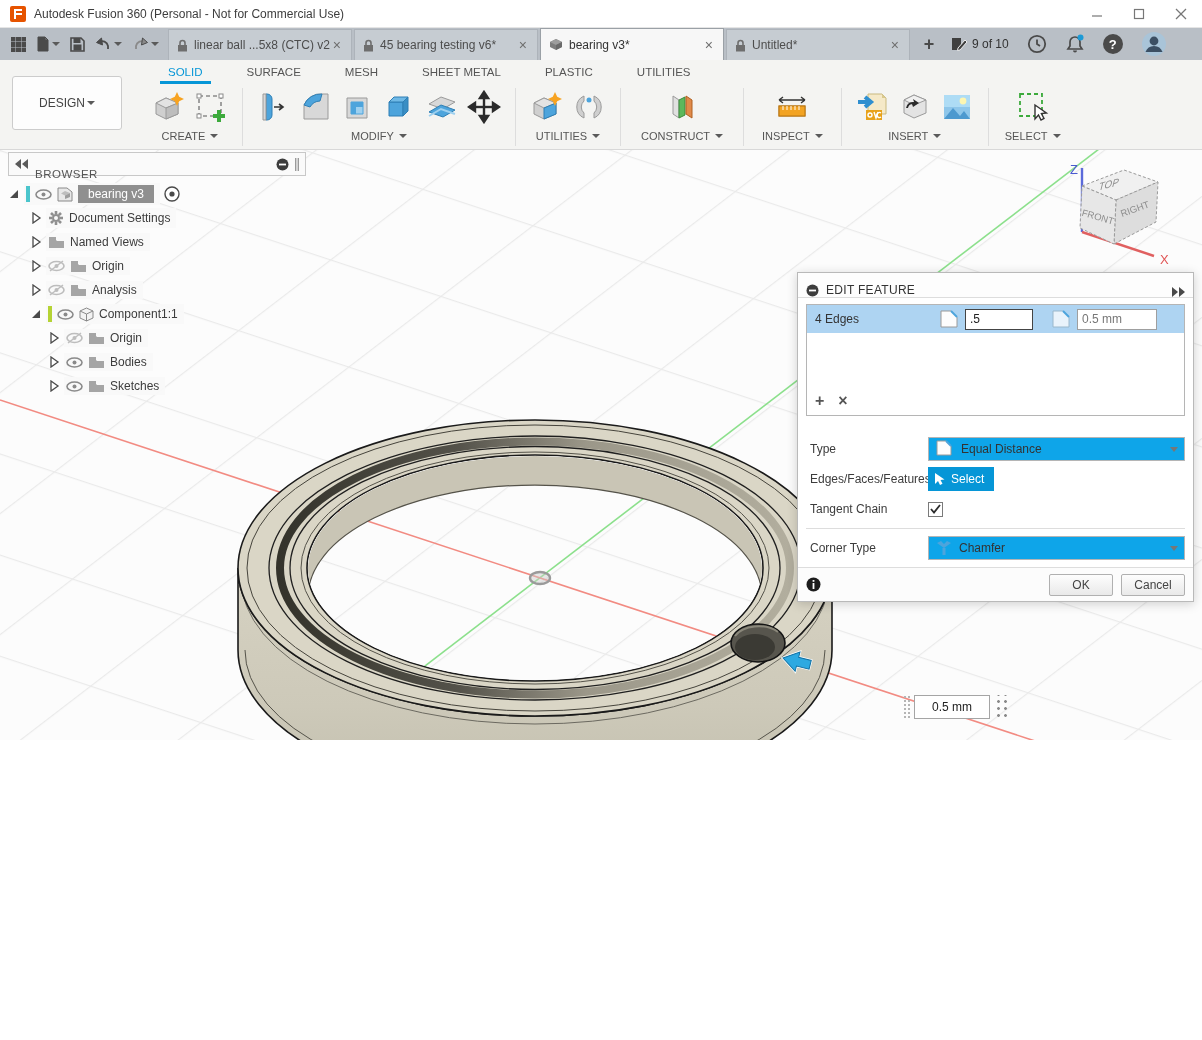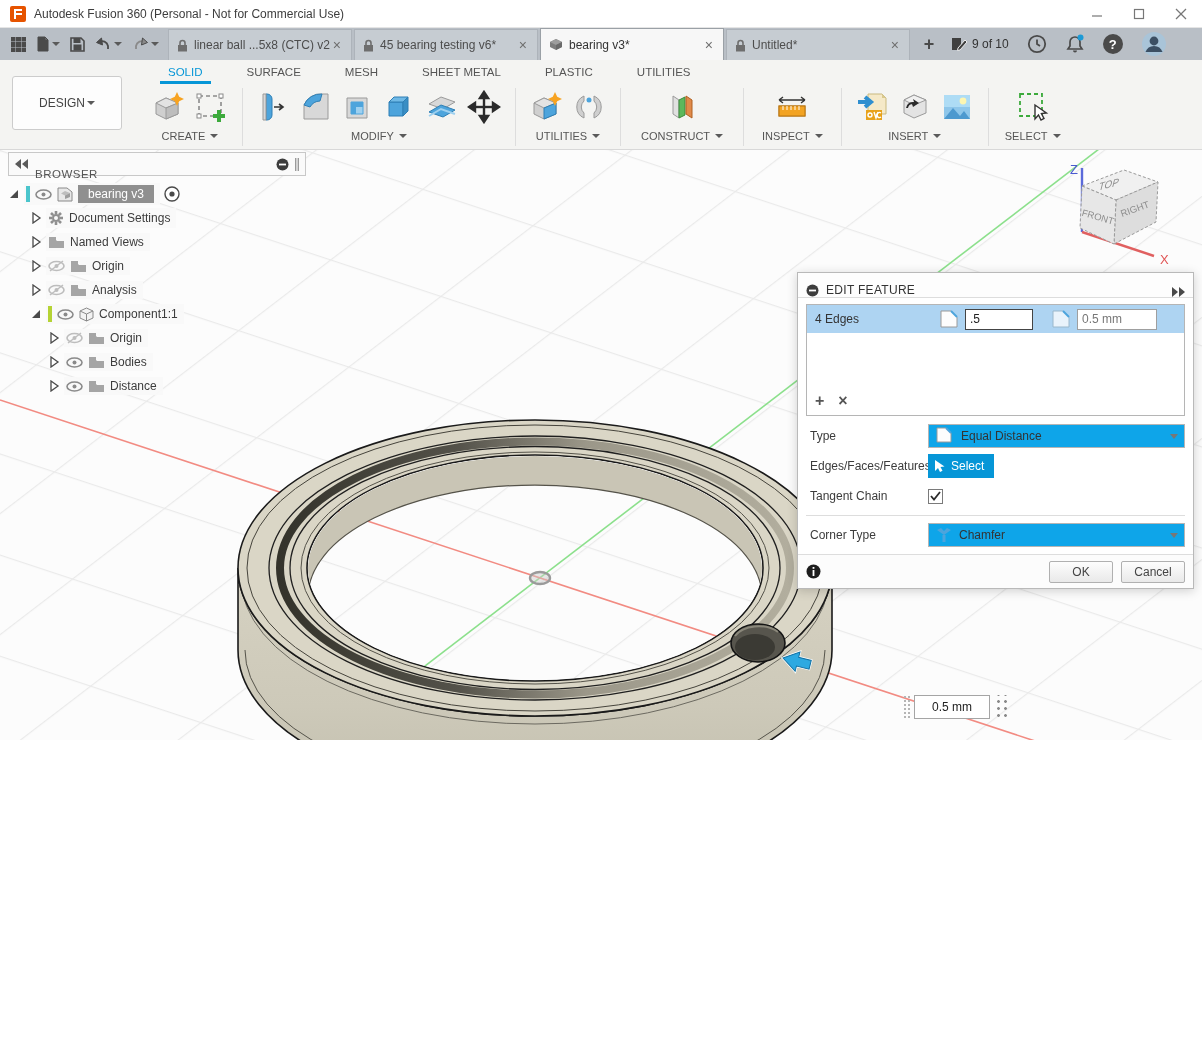--- a/index.html
+++ b/index.html
@@ -726,21 +726,21 @@
             </svg>
           <div class="bgpill">
             <svg width="17" height="11">
                 <ellipse cx="8.5" cy="5.5" rx="7.5" ry="4.5" fill="none" stroke="#8a8a8a" stroke-width="1.6"></ellipse>
                 <circle cx="8.5" cy="5.5" r="2" fill="#8a8a8a"></circle>
               </svg>
             <svg width="17" height="13">
                 <path d="M1 3 h6 l2 2 h7 v7 h-15 z" fill="#a5a5a5"></path>
                 <rect x="1" y="1" width="7" height="3" fill="#a5a5a5"></rect>
               </svg>
-            <span class="tlabel">Distance</span>
+            <span class="tlabel">Sketches</span>
           </div>
         </div>
       </div>
     </div>
 
     <div id="dialog">
       <div id="dialog-header">
         <svg width="13" height="13">
             <circle cx="6.5" cy="6.5" r="6" fill="#3d3d3d"></circle>
             <rect x="3" y="5.6" width="7" height="1.8" fill="#fff"></rect>
@@ -765,21 +765,21 @@
                 <line x1="12" y1="2" x2="18" y2="8" stroke="#4da4dc" stroke-width="2"></line>
               </svg>
             <input class="dim-input second" style="margin-left: 0px;" value="0.5 mm">
           </div>
           <div id="list-actions">
             <span class="act">+</span>
             <span class="act">×</span>
           </div>
         </div>
 
-        <div class="drow" style="margin-top:5px;">
+        <div class="drow" style="margin-top:18px;">
           <span class="dlabel">Type</span>
           <div class="dropdown">
             <svg class="chamfer-ic" width="18" height="18">
                 <path d="M2 2 h9 l5 5 v9 h-14 z" fill="#fdfdfd" stroke="#9a9a9a"></path>
                 <line x1="11" y1="2" x2="16" y2="7" stroke="#4da4dc" stroke-width="2"></line>
               </svg>
             <span class="dd-text">Equal Distance</span>
             <span class="dd-caret"></span>
           </div>
         </div>

